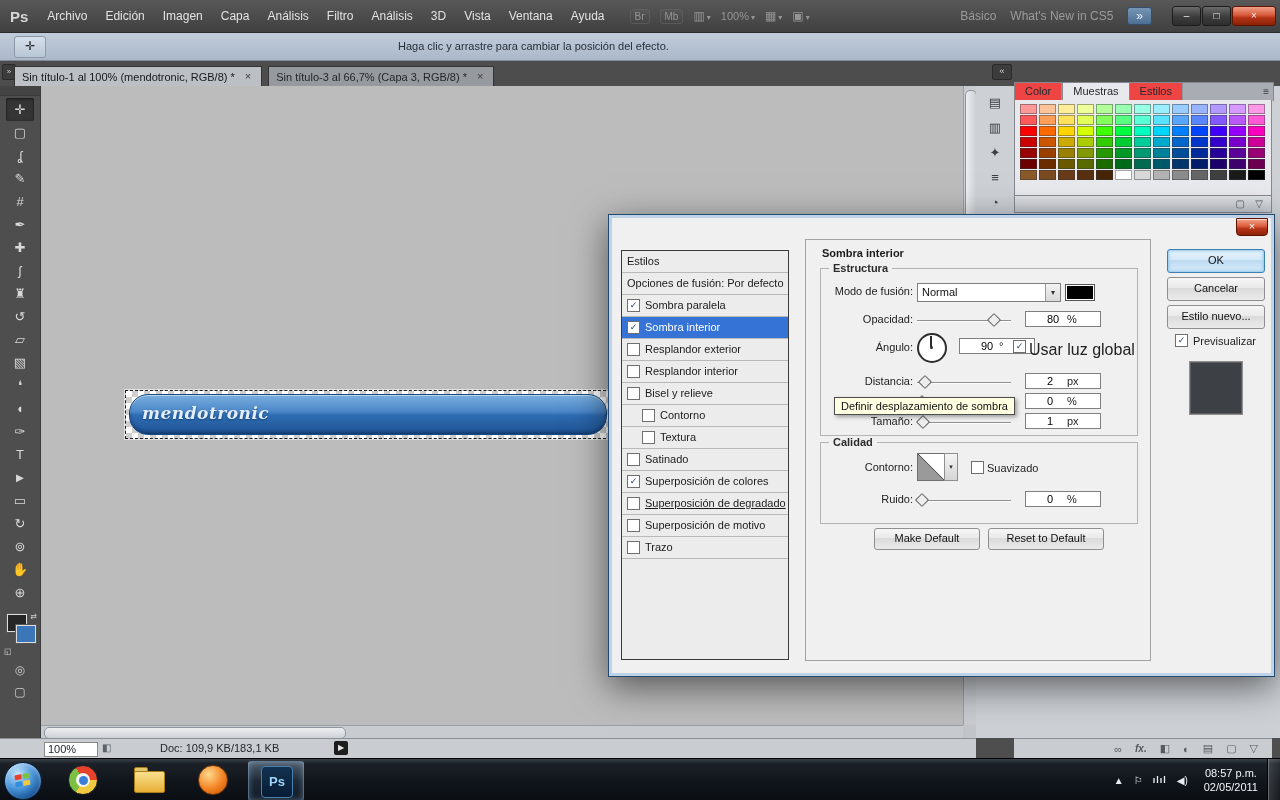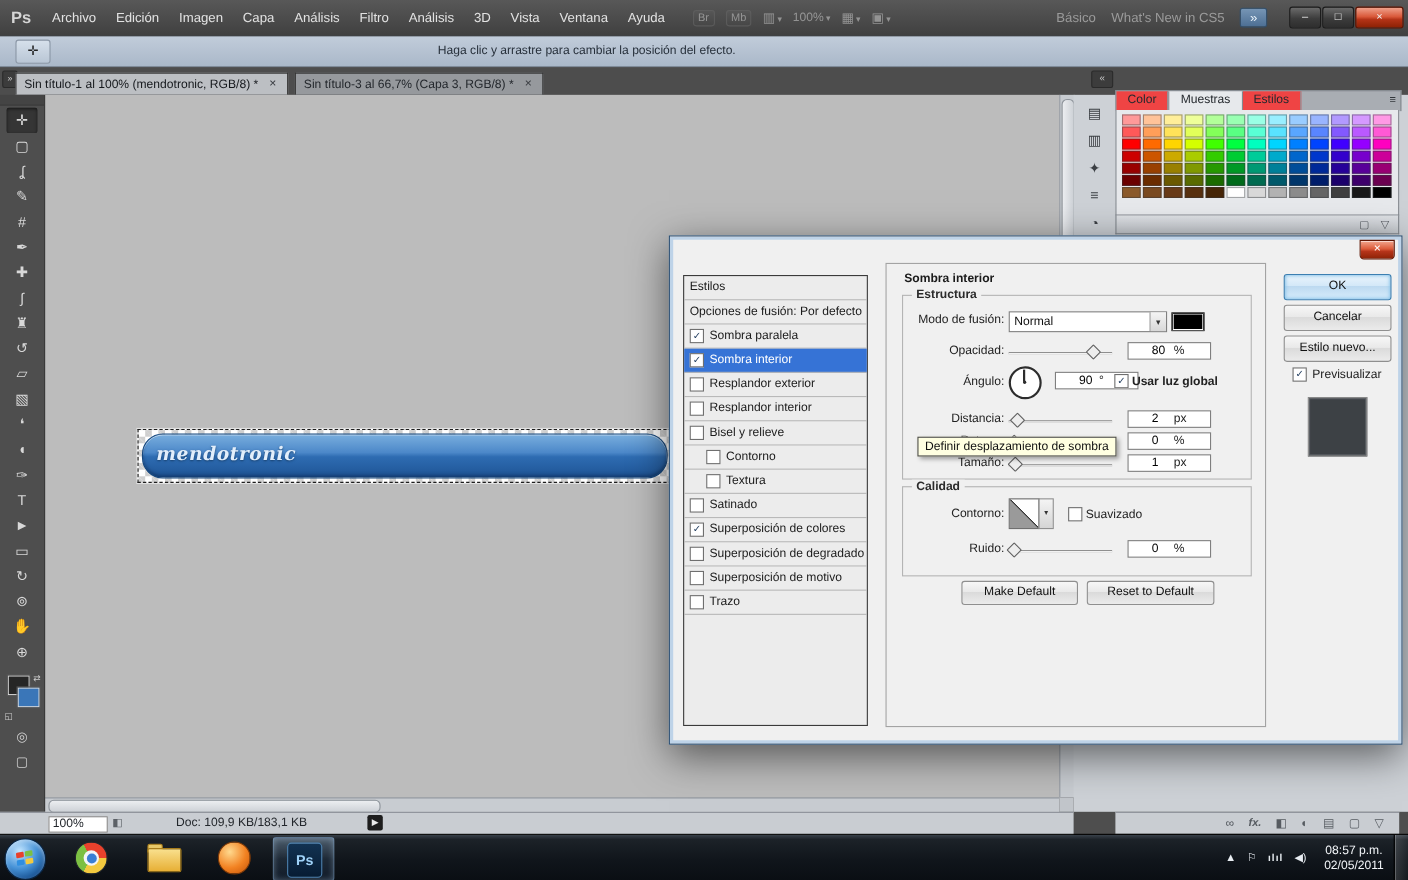--- a/index.html
+++ b/index.html
@@ -115,21 +115,21 @@
   .r-distance{top:104px;} .r-choke{top:124px;} .r-size{top:144px;}
   .combo{position:absolute;left:96px;top:0;width:138px;height:17px;background:#fff;border:1px solid #7f7f7f;font-size:11px;line-height:17px;padding-left:4px;color:#111;}
   .combo-arrow{position:absolute;right:0;top:0;width:14px;height:17px;background:linear-gradient(#f4f4f4,#d8d8d8);border-left:1px solid #9a9a9a;font-size:8px;text-align:center;line-height:17px;color:#333;}
   .cswatch{position:absolute;left:244px;top:1px;width:28px;height:15px;border:1px solid #555;box-shadow:inset 0 0 0 1px #fff;}
   .angle-dial{position:absolute;left:96px;top:0;width:26px;height:26px;border:2px solid #2d2d2d;border-radius:50%;background:#fff;}
   .angle-dial::after{content:"";position:absolute;left:11px;top:1px;width:2px;height:11px;background:#2d2d2d;}
   .angle-dial::before{content:"";position:absolute;left:11px;top:11px;width:3px;height:3px;background:#2d2d2d;border-radius:50%;}
   .dial-vbox{left:138px;top:5px;}
   .dial-unit{left:178px;top:7px;}
   .gl-cb{position:absolute;left:192px;top:7px;}
-  .gl-label{position:absolute;left:208px;top:8px;font-size:11px;color:#222;font-weight:bold;}
+  .gl-label{position:absolute;left:208px;top:8px;font-size:16px;color:#222;}
   .cb2{width:11px;height:11px;background:#fff;border:1px solid #6f6f6f;font-size:9px;line-height:10px;text-align:center;color:#203c5e;display:inline-block;}
   .r-contour{top:10px;height:30px;}
   .contour-thumb{position:absolute;left:96px;top:0;width:26px;height:26px;border:1px solid #6f6f6f;background:linear-gradient(225deg,#fff 48%,#2c2c2c 49%,#9a9a9a 52%);}
   .contour-arrow{position:absolute;left:123px;top:0;width:12px;height:26px;background:linear-gradient(#f4f4f4,#d5d5d5);border:1px solid #8f8f8f;font-size:7px;text-align:center;line-height:26px;color:#333;}
   .aa-cb{position:absolute;left:150px;top:8px;}
   .aa-label{position:absolute;left:166px;top:9px;font-size:11px;color:#222;}
   .r-noise{top:48px;}
   .btn{background:linear-gradient(#f7f7f7,#e9e9e9 45%,#dadada 46%,#ebebeb);border:1px solid #8f8f8f;border-radius:3px;font-size:11px;text-align:center;color:#111;line-height:18px;}
   #btn-make-default{position:absolute;left:68px;top:288px;width:104px;height:20px;}
   #btn-reset-default{position:absolute;left:182px;top:288px;width:114px;height:20px;}
@@ -447,21 +447,21 @@
         <div class="style-row item">
           <div class="cb"></div>
           <div class="style-label" style="display: inline;">Satinado</div>
         </div>
         <div class="style-row item">
           <div class="cb">✓</div>
           <div class="style-label" style="display: inline;">Superposición de colores</div>
         </div>
         <div class="style-row item">
           <div class="cb"></div>
-          <div class="style-label" style="display: inline;">Superposición de degradado</div>
+          <div class="style-label" style="display: inline; text-decoration: underline;">Superposición de degradado</div>
         </div>
         <div class="style-row item">
           <div class="cb"></div>
           <div class="style-label" style="display: inline;">Superposición de motivo</div>
         </div>
         <div class="style-row item">
           <div class="cb"></div>
           <div class="style-label" style="display: inline;">Trazo</div>
         </div>
       </div>

